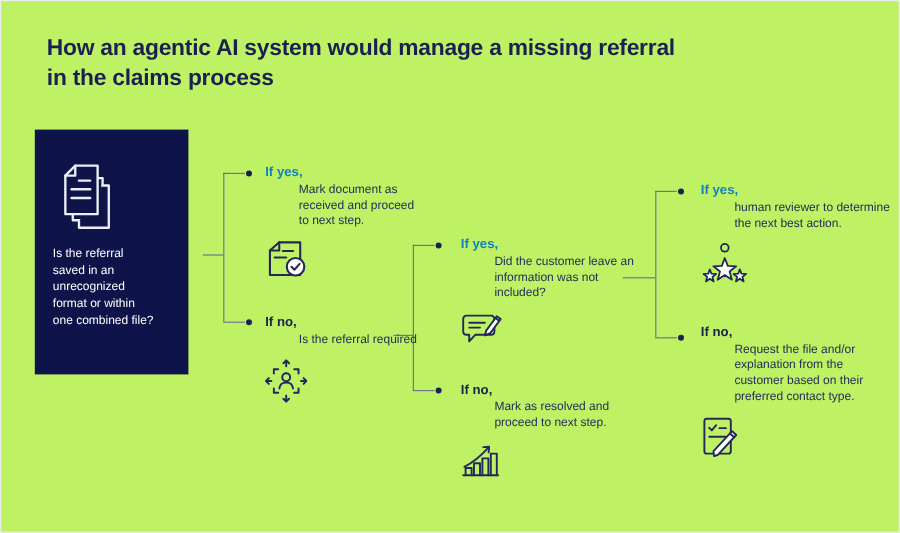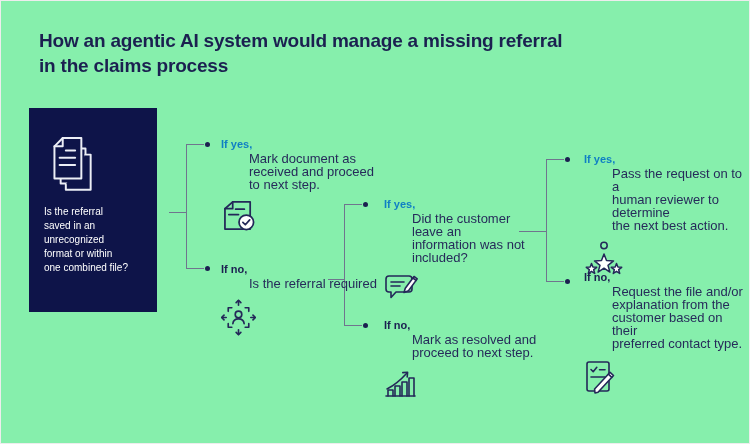--- a/index.html
+++ b/index.html
@@ -1,35 +1,35 @@
 <!DOCTYPE html>
 <html><head>
 <meta charset="utf-8">
 <style>
   html,body{margin:0;padding:0;background:#fff;}
   .canvas{
-    position:relative;width:750px;height:444px;background:#86efac;
+    position:relative;width:750px;height:444px;background:#bef264;
     border:1px solid #ededed;box-sizing:border-box;overflow:hidden;
     font-family:"Liberation Sans",sans-serif;
     --navy:#1b2050;--box_navy:#0e1449;--accent_blue:#0f7fc4;--line_gray:#70748e;
   }
   .title{
     position:absolute;left:38px;top:27px;font-size:19px;line-height:25px;
     font-weight:700;color:var(--navy);letter-spacing:-0.2px;
   }
   .root-box{position:absolute;left:28px;top:107px;width:128px;height:204px;background:var(--box_navy);}
   .root-icon{position:absolute;left:13px;top:28px;}
   .root-text{position:absolute;left:15px;top:97px;font-size:10px;line-height:14px;color:#fff;}
   .line{position:absolute;background:var(--line_gray);}
   .h{height:1px;} .v{width:1px;}
   .dot{position:absolute;width:5px;height:5px;border-radius:50%;background:var(--navy);}
   .branch{position:absolute;width:160px;}
   .blabel{font-size:11px;line-height:13px;font-weight:700;margin-bottom:1px;}
   .yes{color:var(--accent_blue);} .no{color:var(--navy);}
-  .ltxt{font-size:13px;line-height:13px;color:#262b5a;padding-left:28px;}
+  .ltxt{font-size:10px;line-height:13px;color:#262b5a;padding-left:28px;}
   .bicon{margin-top:9px;display:block;}
   svg{display:block;}
 </style>
 </head>
 <body>
 
 <div class="canvas" style="--navy: #1b2050; --box_navy: #0e1449; --accent_blue: #0f7fc4; --line_gray: #70748e;">
 
   <div class="title">
     <div>How an agentic AI system would manage a missing referral</div>
@@ -135,21 +135,20 @@
       <path d="M11 28 V18 H16 V28"></path>
       <path d="M18 28 V14 H23 V28"></path>
       <path d="M25 28 V10 H30 V28"></path>
       <path d="M3 21 Q13 16 23 5"></path>
       <path d="M18.8 4.6 L23.6 4.3 L23.2 9"></path>
     </svg>
   </div>
 
   <div class="branch" style="left:583px;top:152px">
     <div class="blabel yes">If yes,</div>
-    <div class="ltxt">Pass the request on to a</div>
     <div class="ltxt">human reviewer to determine</div>
     <div class="ltxt">the next best action.</div>
     <svg class="bicon" width="40" height="36" viewBox="0 0 40 36" fill="none" stroke="#232858" stroke-width="1.5" stroke-linecap="round" stroke-linejoin="round">
       <circle cx="20" cy="4.5" r="3.2"></circle>
       <path d="M20 13 L22.5 19.6 L29.5 19.9 L24 24.3 L25.9 31.1 L20 27.2 L14.1 31.1 L16 24.3 L10.5 19.9 L17.5 19.6 Z" fill="#fff"></path>
       <path d="M7.5 22.5 L8.9 26.1 L12.7 26.3 L9.7 28.7 L10.7 32.5 L7.5 30.3 L4.3 32.5 L5.3 28.7 L2.3 26.3 L6.2 26.1 Z" fill="#fff"></path>
       <path d="M32.5 22.5 L33.9 26.1 L37.7 26.3 L34.7 28.7 L35.7 32.5 L32.5 30.3 L29.3 32.5 L30.3 28.7 L27.3 26.3 L31.2 26.1 Z" fill="#fff"></path>
     </svg>
   </div>
 

